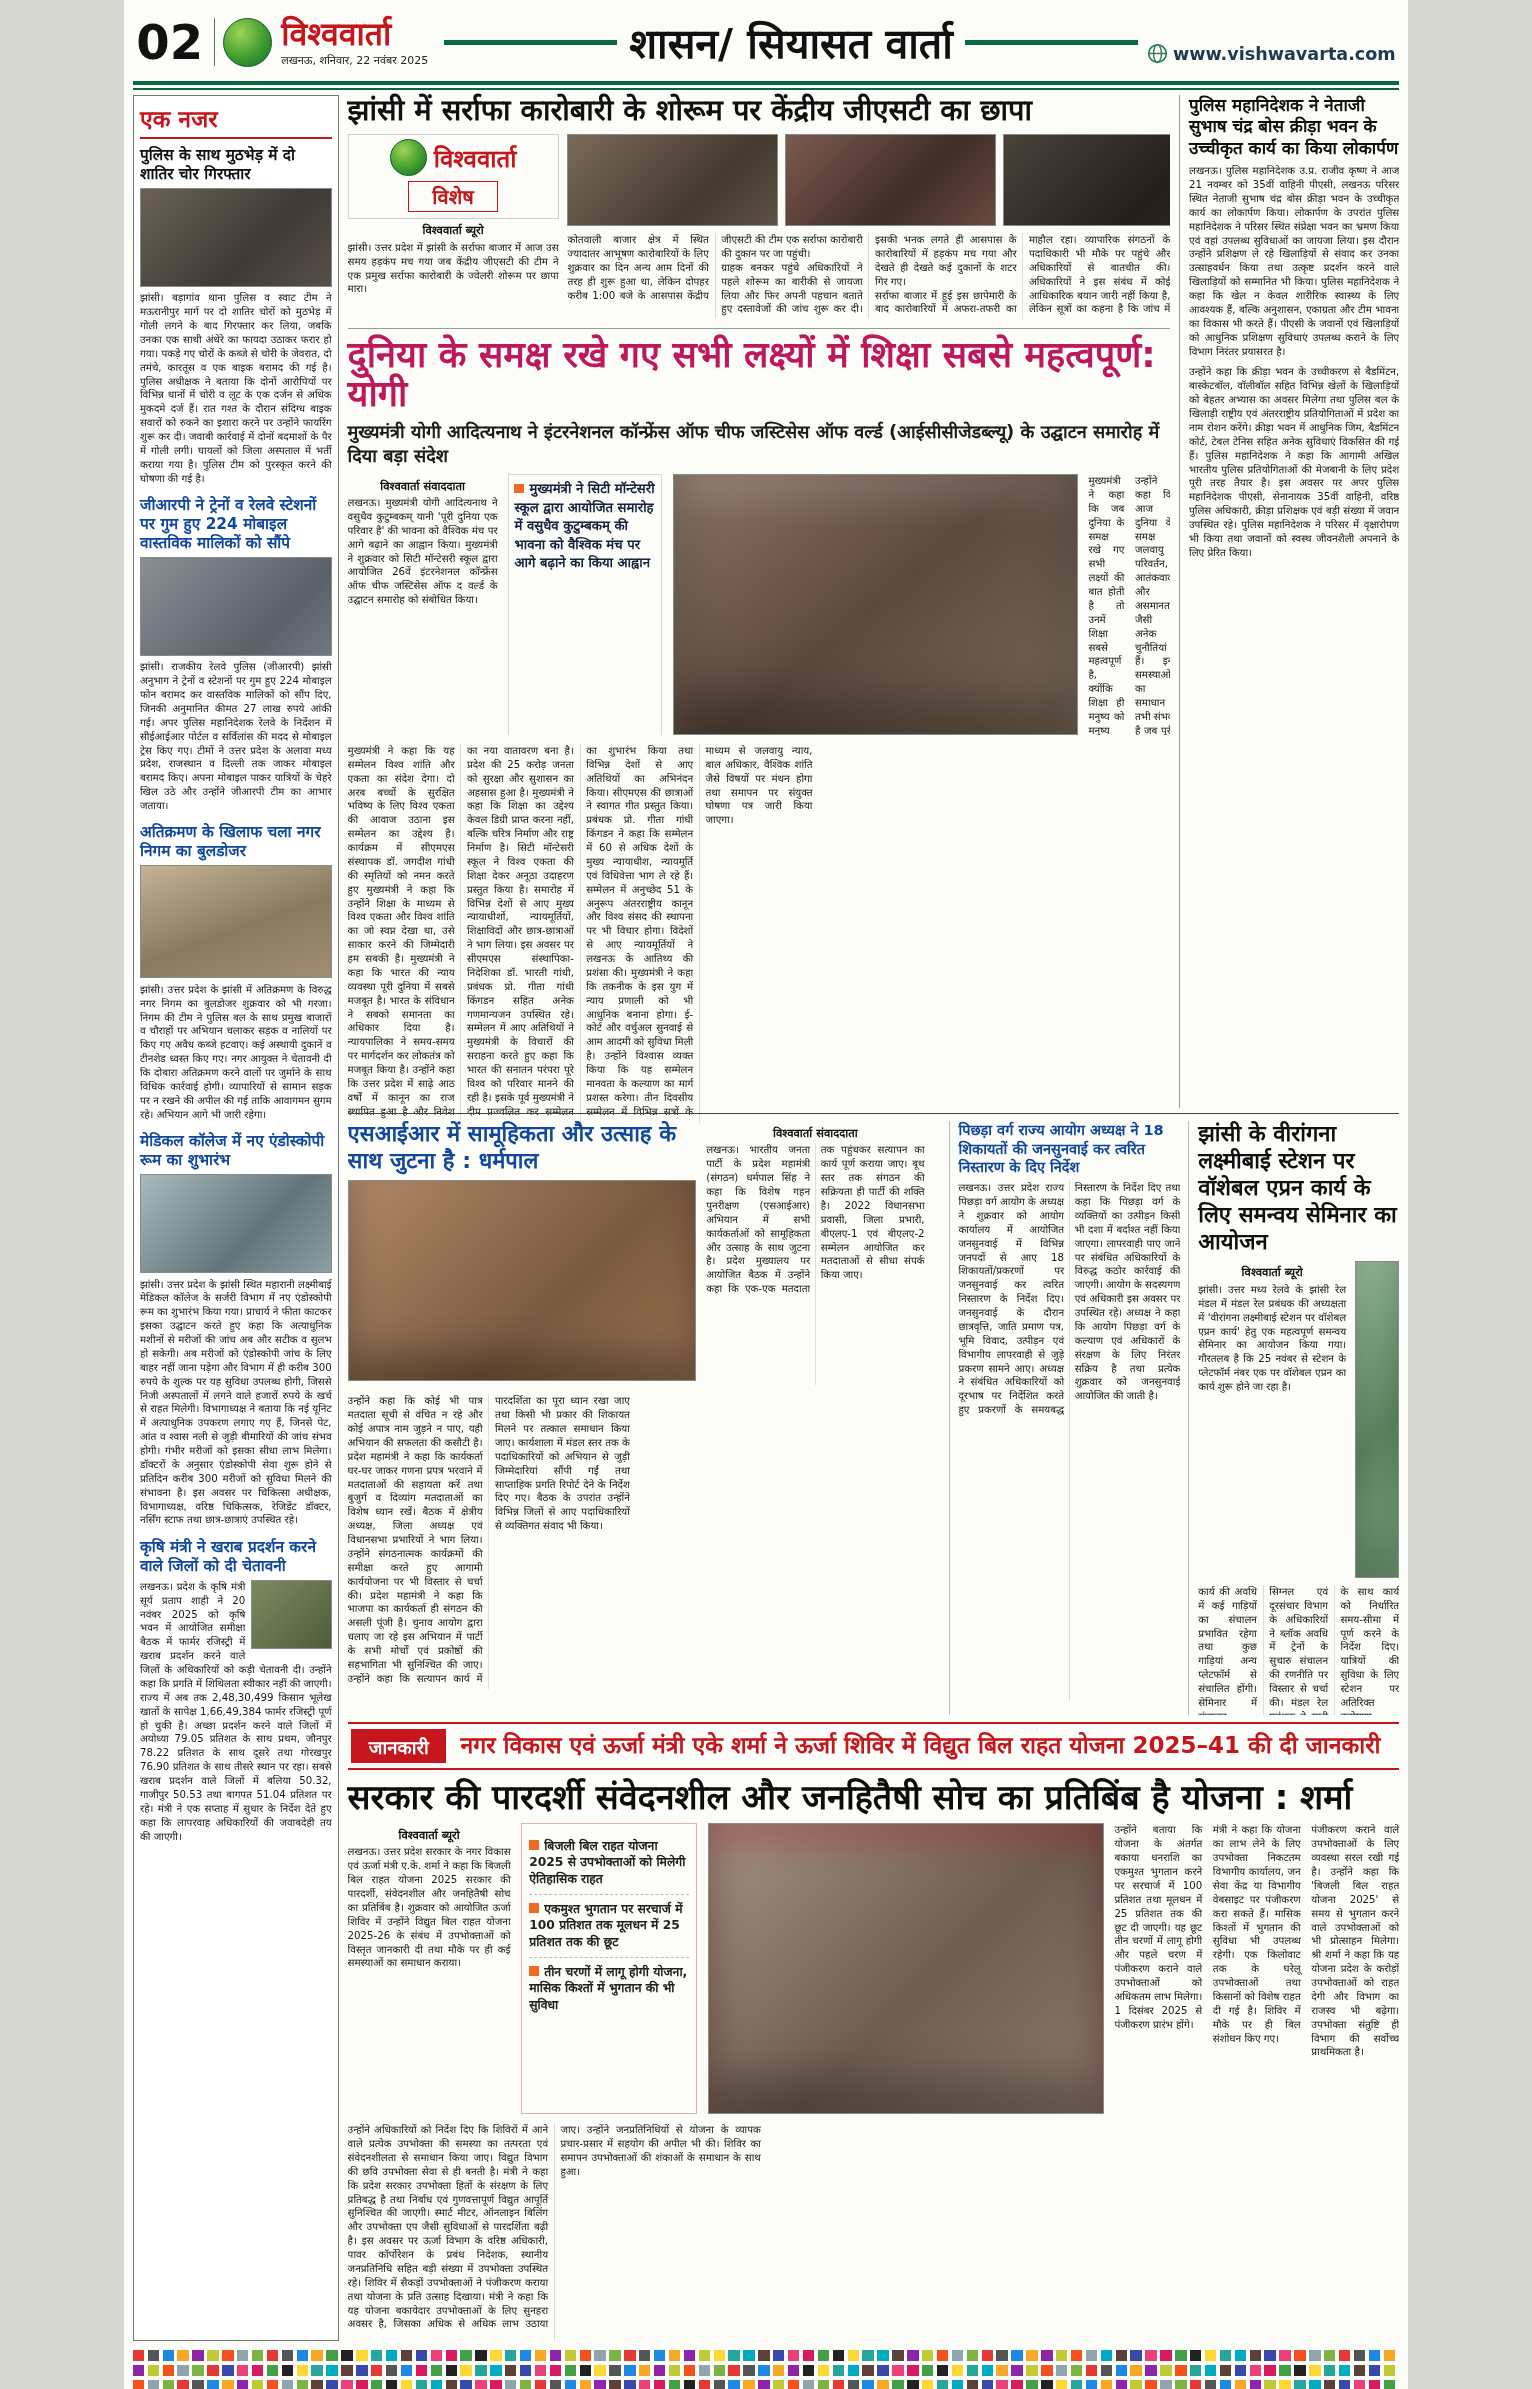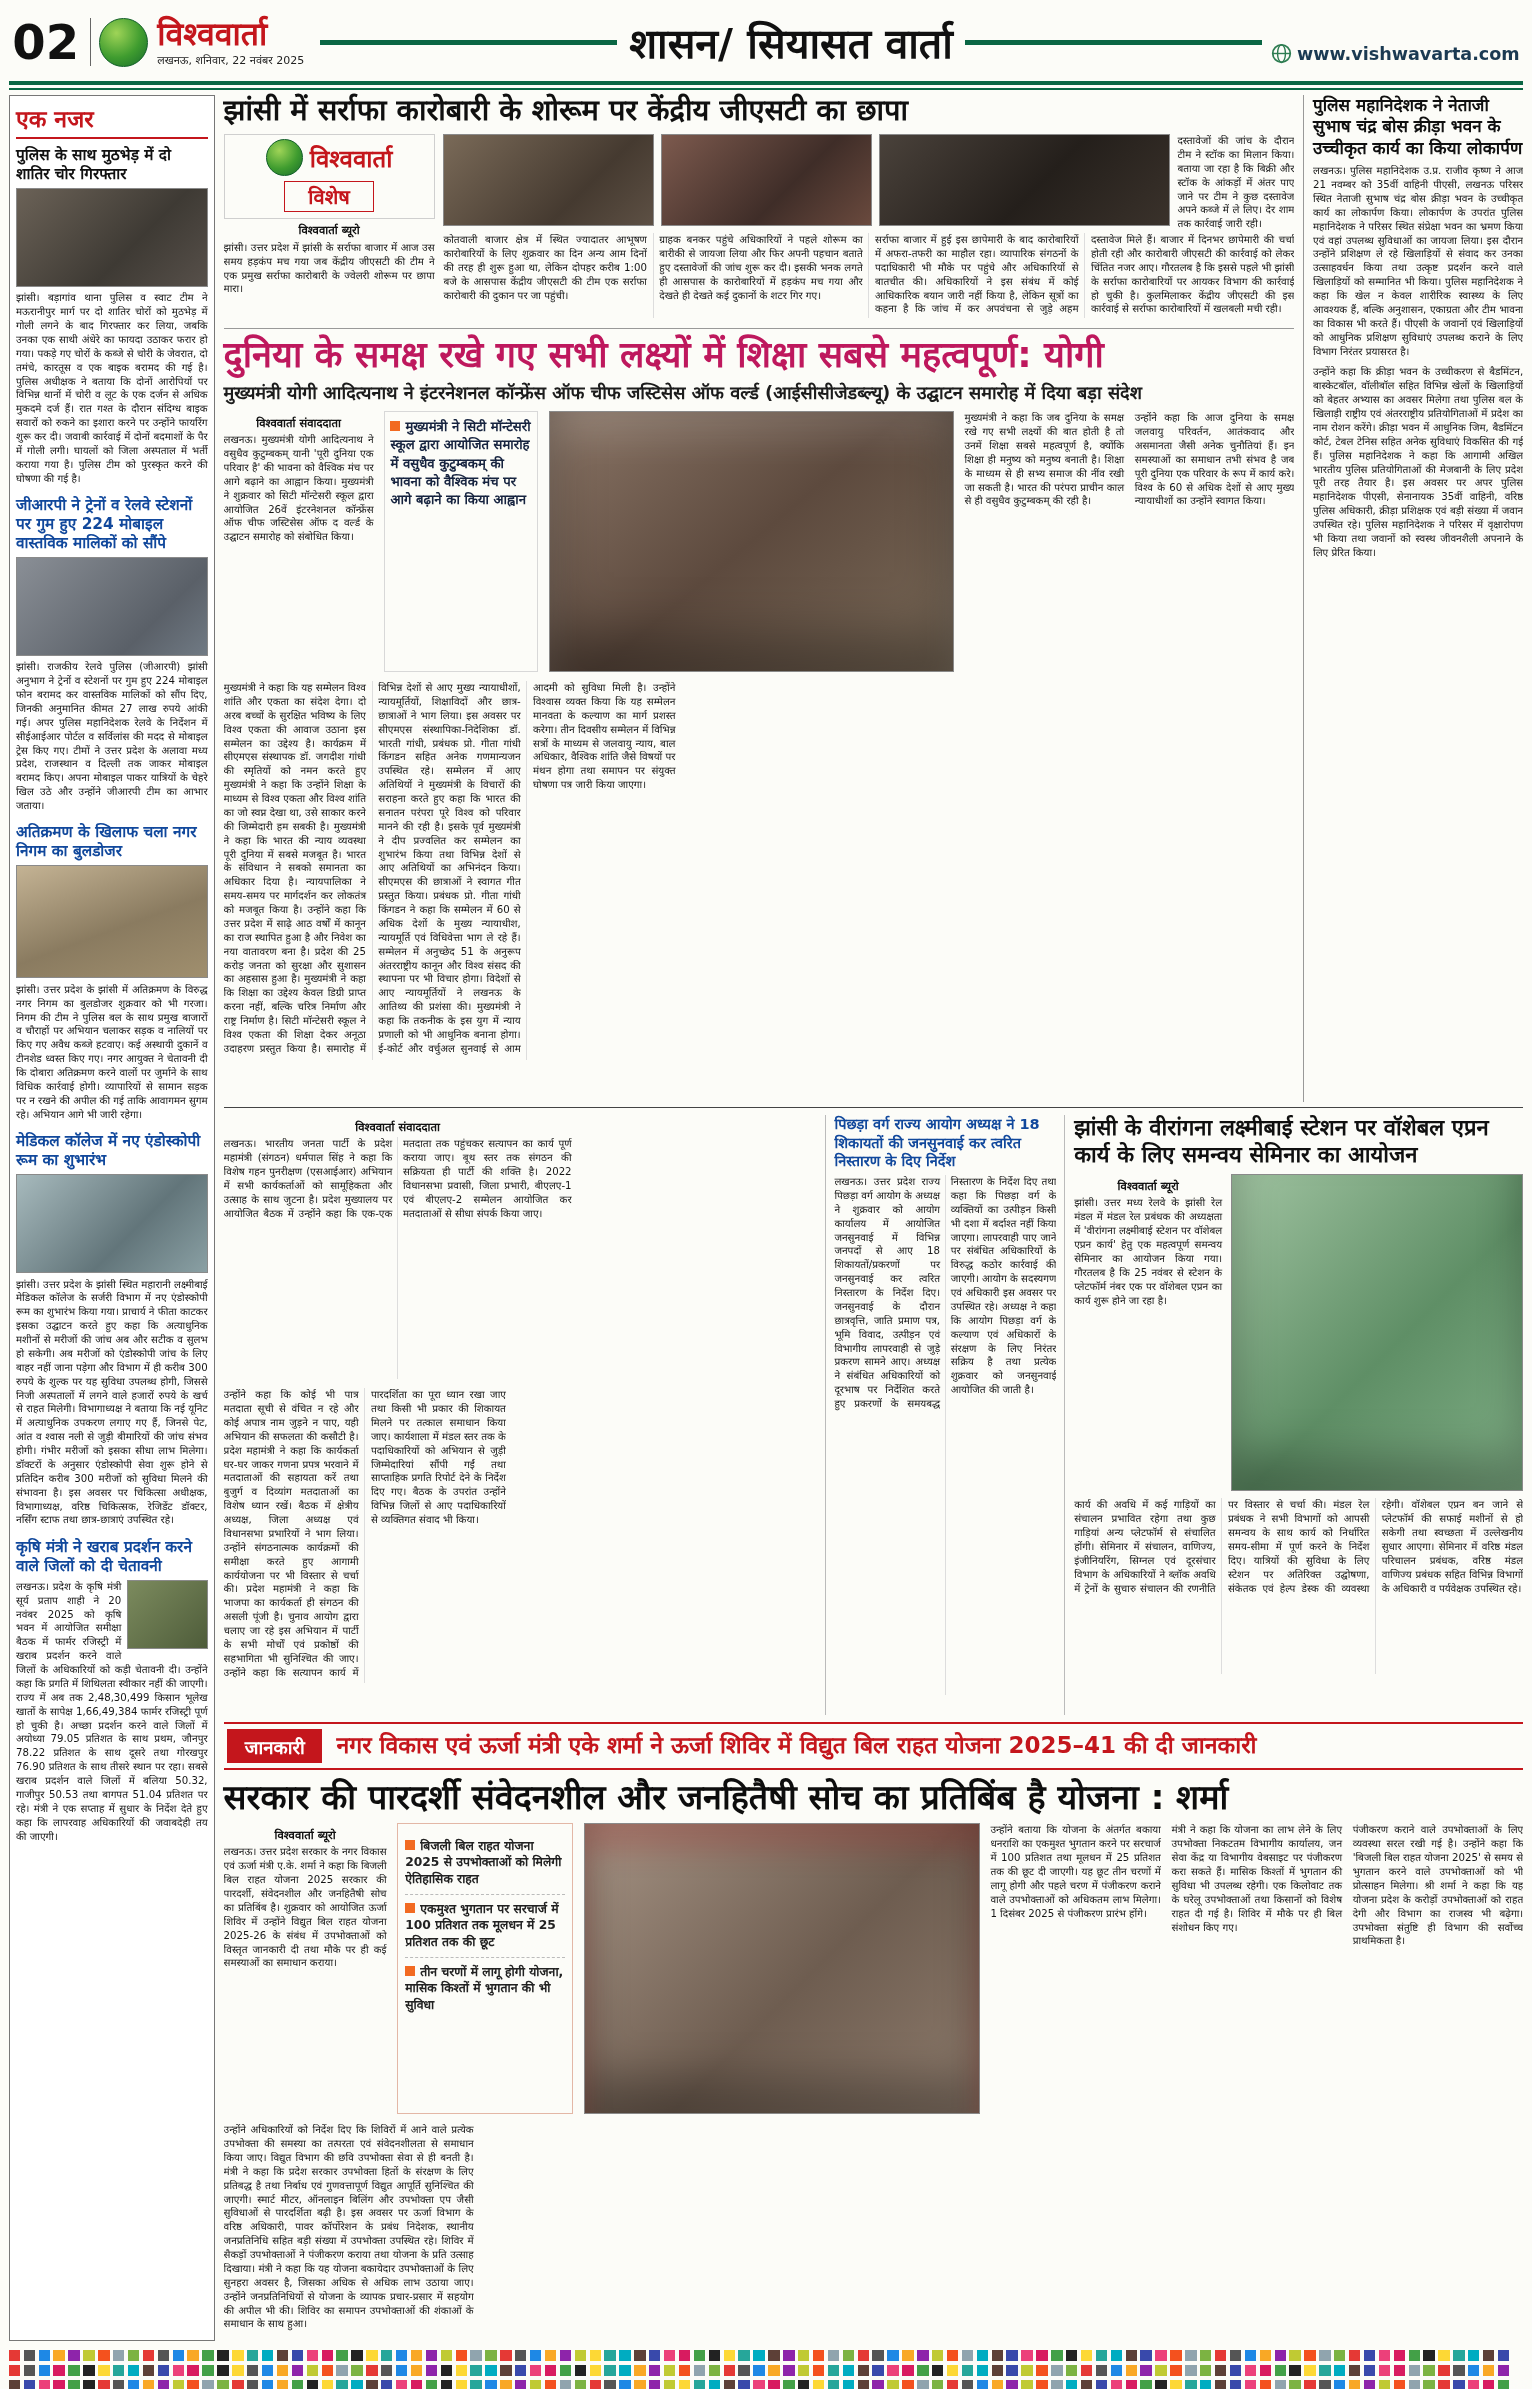--- a/index.html
+++ b/index.html
@@ -1,17 +1,17 @@
 <!DOCTYPE html>
 <html style="font-size:14px"><head>
 <meta charset="utf-8">
 <style>
   * { margin:0; padding:0; box-sizing:border-box; }
   body { background:#d8d8d2; font-family:"DejaVu Sans", sans-serif; }
-  .page { width:1532px; height:2389px; margin:0 auto; background:#fcfcf8; padding:5.3px 8.8px; overflow:hidden; position:relative; }
+  .page { width:1284px; height:2389px; margin:0 auto; background:#fcfcf8; padding:5.3px 8.8px; overflow:hidden; position:relative; }
 
   
   .header { display:flex; align-items:center; height:74px; gap:8.8px; }
   .page-num { font-size:48px; font-weight:bold; color:#111; padding:0 10.6px 0 3.5px; border-right:1.8px solid #666; line-height:1; }
   .brand { display:flex; align-items:center; gap:8.8px; padding-right:7px; }
   .logo-circle { width:49px; height:49px; border-radius:50%;
     background: radial-gradient(circle at 35% 30%, #9fd457, #3f9c2f 55%, #176b2c);
     border:1.8px solid #0f5d26; flex-shrink:0; }
   .brand-text { display:flex; flex-direction:column; }
   .brand-name { color:#c4161c; font-size:32px; font-weight:bold; line-height:1.05; }
@@ -262,20 +262,24 @@
           <p class="bt">लखनऊ। पुलिस महानिदेशक उ.प्र. राजीव कृष्ण ने आज 21 नवम्बर को 35वीं वाहिनी पीएसी, लखनऊ परिसर स्थित नेताजी सुभाष चंद्र बोस क्रीड़ा भवन के उच्चीकृत कार्य का लोकार्पण किया। लोकार्पण के उपरांत पुलिस महानिदेशक ने परिसर स्थित संप्रेक्षा भवन का भ्रमण किया एवं वहां उपलब्ध सुविधाओं का जायजा लिया। इस दौरान उन्होंने प्रशिक्षण ले रहे खिलाड़ियों से संवाद कर उनका उत्साहवर्धन किया तथा उत्कृष्ट प्रदर्शन करने वाले खिलाड़ियों को सम्मानित भी किया। पुलिस महानिदेशक ने कहा कि खेल न केवल शारीरिक स्वास्थ्य के लिए आवश्यक हैं, बल्कि अनुशासन, एकाग्रता और टीम भावना का विकास भी करते हैं। पीएसी के जवानों एवं खिलाड़ियों को आधुनिक प्रशिक्षण सुविधाएं उपलब्ध कराने के लिए विभाग निरंतर प्रयासरत है।</p>
           <p class="bt">उन्होंने कहा कि क्रीड़ा भवन के उच्चीकरण से बैडमिंटन, बास्केटबॉल, वॉलीबॉल सहित विभिन्न खेलों के खिलाड़ियों को बेहतर अभ्यास का अवसर मिलेगा तथा पुलिस बल के खिलाड़ी राष्ट्रीय एवं अंतरराष्ट्रीय प्रतियोगिताओं में प्रदेश का नाम रोशन करेंगे। क्रीड़ा भवन में आधुनिक जिम, बैडमिंटन कोर्ट, टेबल टेनिस सहित अनेक सुविधाएं विकसित की गई हैं। पुलिस महानिदेशक ने कहा कि आगामी अखिल भारतीय पुलिस प्रतियोगिताओं की मेजबानी के लिए प्रदेश पूरी तरह तैयार है। इस अवसर पर अपर पुलिस महानिदेशक पीएसी, सेनानायक 35वीं वाहिनी, वरिष्ठ पुलिस अधिकारी, क्रीड़ा प्रशिक्षक एवं बड़ी संख्या में जवान उपस्थित रहे। पुलिस महानिदेशक ने परिसर में वृक्षारोपण भी किया तथा जवानों को स्वस्थ जीवनशैली अपनाने के लिए प्रेरित किया।</p>
         </aside>
       </div>
 
       <div class="mid-row">
 
         <section class="dharmpal">
           <div class="dp-grid">
             <div>
+              <h2>एसआईआर में सामूहिकता और उत्साह के साथ जुटना है : धर्मपाल</h2>
+              <div class="photo p-bjp"></div>
+            </div>
+            <div>
               <div class="byline">विश्ववार्ता संवाददाता</div>
               <div class="dp-side">
                 <p class="bt">लखनऊ। भारतीय जनता पार्टी के प्रदेश महामंत्री (संगठन) धर्मपाल सिंह ने कहा कि विशेष गहन पुनरीक्षण (एसआईआर) अभियान में सभी कार्यकर्ताओं को सामूहिकता और उत्साह के साथ जुटना है। प्रदेश मुख्यालय पर आयोजित बैठक में उन्होंने कहा कि एक-एक मतदाता तक पहुंचकर सत्यापन का कार्य पूर्ण कराया जाए। बूथ स्तर तक संगठन की सक्रियता ही पार्टी की शक्ति है। 2022 विधानसभा प्रवासी, जिला प्रभारी, बीएलए-1 एवं बीएलए-2 सम्मेलन आयोजित कर मतदाताओं से सीधा संपर्क किया जाए।</p>
               </div>
             </div>
           </div>
           <div class="dp-bottom">
             <p class="bt">उन्होंने कहा कि कोई भी पात्र मतदाता सूची से वंचित न रहे और कोई अपात्र नाम जुड़ने न पाए, यही अभियान की सफलता की कसौटी है। प्रदेश महामंत्री ने कहा कि कार्यकर्ता घर-घर जाकर गणना प्रपत्र भरवाने में मतदाताओं की सहायता करें तथा बुजुर्ग व दिव्यांग मतदाताओं का विशेष ध्यान रखें। बैठक में क्षेत्रीय अध्यक्ष, जिला अध्यक्ष एवं विधानसभा प्रभारियों ने भाग लिया। उन्होंने संगठनात्मक कार्यक्रमों की समीक्षा करते हुए आगामी कार्ययोजना पर भी विस्तार से चर्चा की। प्रदेश महामंत्री ने कहा कि भाजपा का कार्यकर्ता ही संगठन की असली पूंजी है। चुनाव आयोग द्वारा चलाए जा रहे इस अभियान में पार्टी के सभी मोर्चों एवं प्रकोष्ठों की सहभागिता भी सुनिश्चित की जाए। उन्होंने कहा कि सत्यापन कार्य में पारदर्शिता का पूरा ध्यान रखा जाए तथा किसी भी प्रकार की शिकायत मिलने पर तत्काल समाधान किया जाए। कार्यशाला में मंडल स्तर तक के पदाधिकारियों को अभियान से जुड़ी जिम्मेदारियां सौंपी गईं तथा साप्ताहिक प्रगति रिपोर्ट देने के निर्देश दिए गए। बैठक के उपरांत उन्होंने विभिन्न जिलों से आए पदाधिकारियों से व्यक्तिगत संवाद भी किया।</p>
           </div>
         </section>

